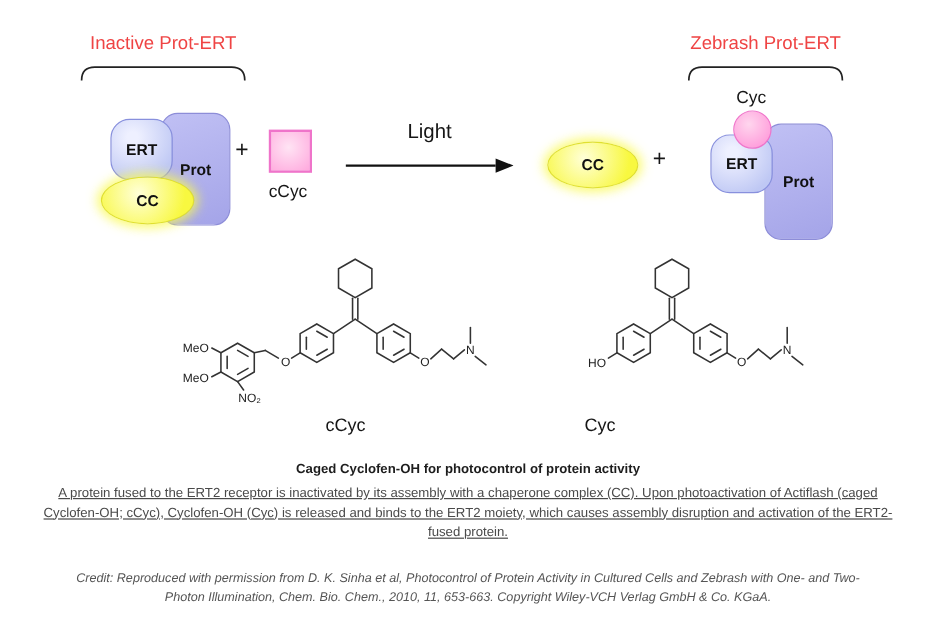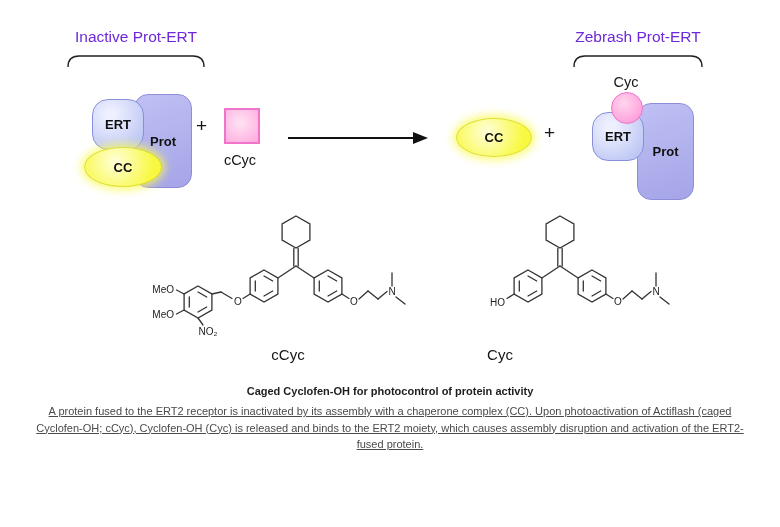--- a/index.html
+++ b/index.html
@@ -1,19 +1,19 @@
 <!DOCTYPE html>
 <html><head>
 <meta charset="utf-8">
 <style>
   html,body{margin:0;padding:0;background:#fff;}
   .canvas{position:relative;width:780px;height:527px;background:#ffffff;
           font-family:"Liberation Sans",sans-serif;color:#111;overflow:hidden;}
   .abs{position:absolute;}
-  .lbl-top{font-size:15.5px;text-align:center;color:#6d28d9;}
+  .lbl-top{font-size:15.5px;text-align:center;color:#ef4444;}
   .shape{position:absolute;display:flex;align-items:center;justify-content:center;
          font-size:13px;font-weight:600;color:#101010;}
   .prot{background:linear-gradient(160deg,#c0c0f4,#a4a4e8);border:1.5px solid #8d8dd8;
         border-radius:14px;z-index:1;}
   .ert{background:radial-gradient(circle at 35% 30%,#eef0ff 10%,#bfc8f4 80%);
        border:1.5px solid #8890dd;border-radius:16px;z-index:2;}
   .cc{background:radial-gradient(circle at 40% 35%,#ffffd8,#f8f840 75%);
       border:1px solid #e0e030;border-radius:50%;
       box-shadow:0 0 9px 3px rgba(250,250,80,.8);z-index:3;align-items:center;}
   .ccyc-square{background:radial-gradient(circle at 45% 40%,#ffe4f4,#ffa8dd);
@@ -51,20 +51,21 @@
   </div>
   <div class="shape cc" style="left:84px;top:147px;width:76px;height:38px;">
     <span>CC</span>
   </div>
 
   <div class="abs plus" style="left:196px;top:115px;">+</div>
 
   <div class="shape ccyc-square" style="left:224px;top:108px;width:32px;height:32px;"></div>
   <div class="abs small-lbl" style="left:210px;top:152px;width:60px;">cCyc</div>
 
+  <div class="abs light-lbl" style="left:300px;top:100px;width:116px;">Light</div>
   <svg class="abs arrow" style="left:288px;top:129px;" width="140" height="18" viewBox="0 0 140 18">
     <line x1="0" y1="9" x2="125" y2="9"></line>
     <polygon points="125,3 140,9 125,15"></polygon>
   </svg>
 
   <div class="shape cc" style="left:456px;top:118px;width:74px;height:37px;">
     <span>CC</span>
   </div>
 
   <div class="abs plus" style="left:544px;top:122px;">+</div>
@@ -156,14 +157,15 @@
     <line x1="177" y1="81" x2="187" y2="89"></line>
     <line x1="187" y1="89" x2="196" y2="81.5"></line>
     <text x="201" y="85" text-anchor="middle">N</text>
     <line x1="201" y1="76" x2="201" y2="63"></line>
     <line x1="205" y1="87" x2="214" y2="94"></line>
   </svg>
   <div class="abs struct-lbl" style="left:445px;top:346px;width:110px;">Cyc</div>
 
   <div class="abs caption-title" style="left:0;top:385px;width:780px;">Caged Cyclofen-OH for photocontrol of protein activity</div>
   <div class="abs caption-body" style="left:28px;top:403px;width:724px;">A protein fused to the ERT2 receptor is inactivated by its assembly with a chaperone complex (CC). Upon photoactivation of Actiflash (caged Cyclofen-OH; cCyc), Cyclofen-OH (Cyc) is released and binds to the ERT2 moiety, which causes assembly disruption and activation of the ERT2-fused protein.</div>
+  <div class="abs credit" style="left:50px;top:474px;width:680px;">Credit: Reproduced with permission from D. K. Sinha et al, Photocontrol of Protein Activity in Cultured Cells and Zebrash with One- and Two-Photon Illumination, Chem. Bio. Chem., 2010, 11, 653-663. Copyright Wiley-VCH Verlag GmbH &amp; Co. KGaA.</div>
 
 </div>
 
 </body></html>

